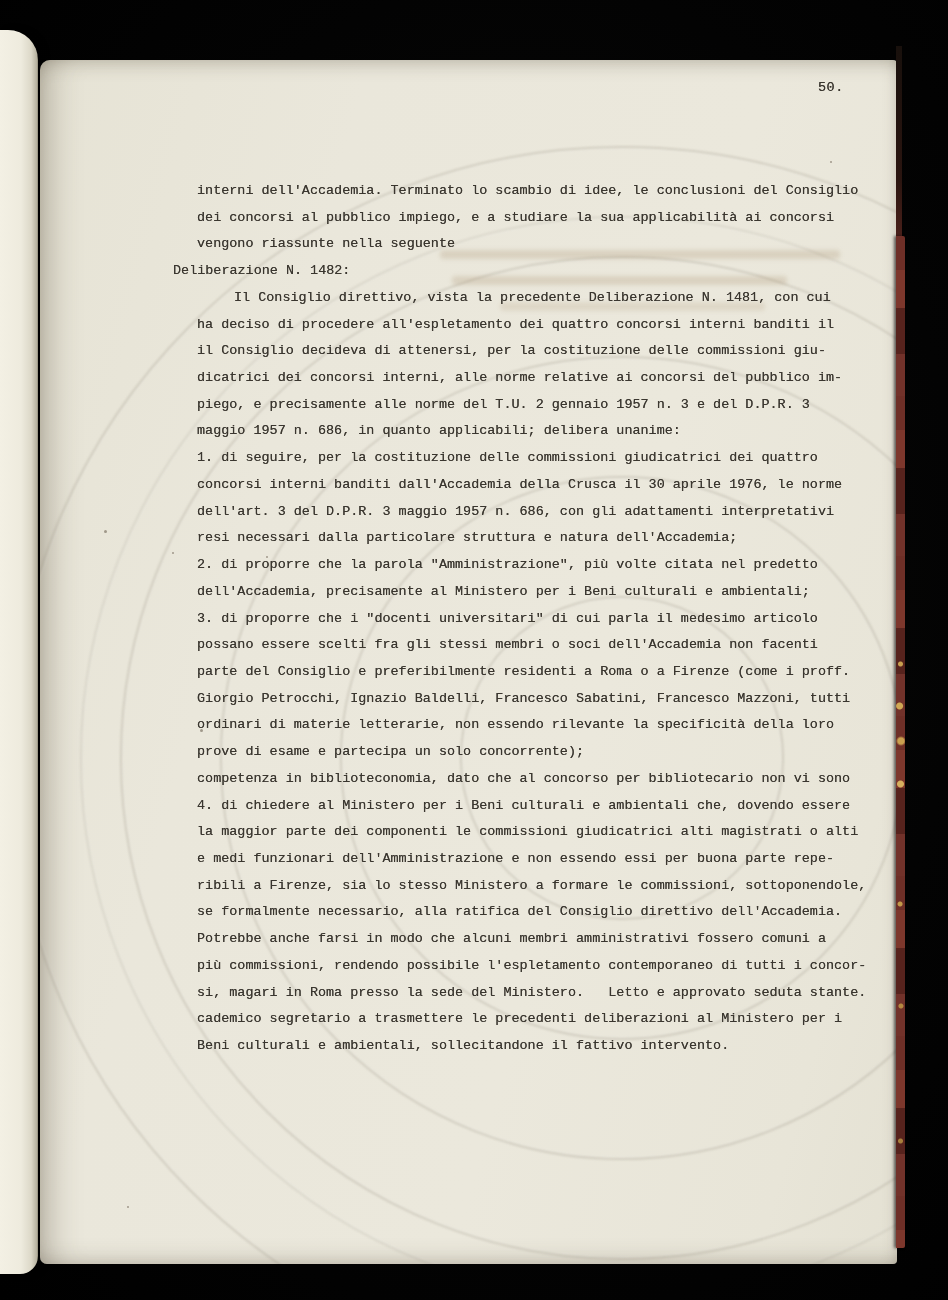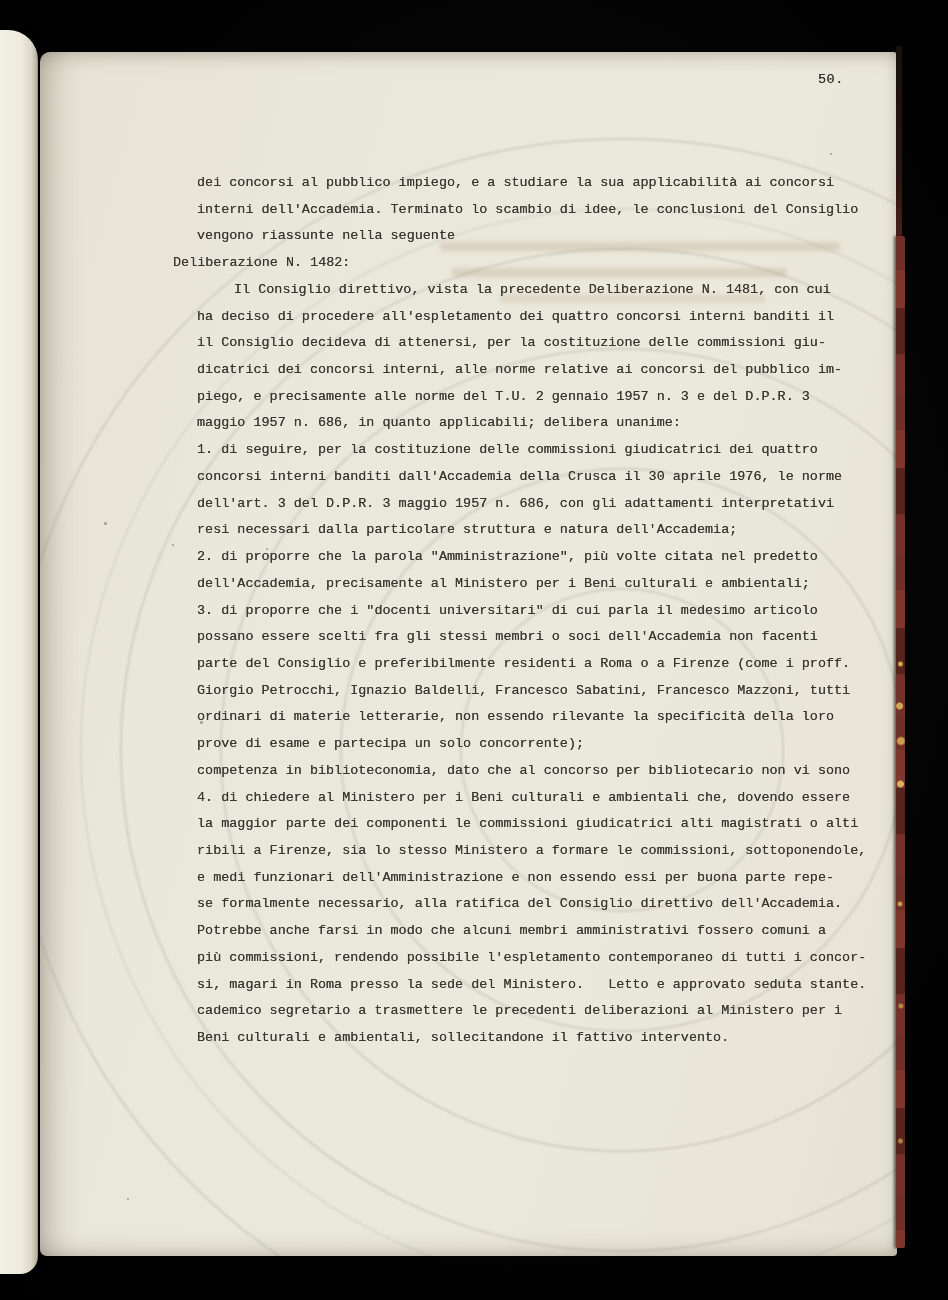--- a/index.html
+++ b/index.html
@@ -12,21 +12,21 @@
   }
   
   .prev-page{
     position:absolute;left:0;top:30px;width:38px;height:1244px;
     background:linear-gradient(90deg,#f3f0e4 0%,#eeebde 55%,#dcd8c8 82%,#b9b4a2 96%,#8f8a78 100%);
     border-radius:0 30px 18px 0;
     box-shadow:6px 0 10px -4px rgba(0,0,0,0.8);
   }
   
   .page{
-    position:absolute;left:40px;top:52px;width:857px;height:1204px;
+    position:absolute;left:40px;top:60px;width:857px;height:1204px;
     background:linear-gradient(105deg,#e6e3d5 0%,#eae7db 28%,#ebe8dc 62%,#e8e5d8 88%,#e4e1d3 100%);
     border-radius:10px 4px 4px 7px;
     box-shadow:
       inset 30px 0 34px -24px rgba(74,62,44,0.38),
       inset 0 16px 20px -15px rgba(74,62,44,0.30),
       inset 0 -18px 24px -19px rgba(74,62,44,0.34),
       inset -12px 0 16px -13px rgba(74,62,44,0.22);
     overflow:hidden;
   }
   
@@ -101,22 +101,22 @@
     <div class="speck" style="left:64px;top:470px;width:3px;height:3px;"></div>
     <div class="speck" style="left:132px;top:492px;width:2px;height:2px;"></div>
     <div class="speck" style="left:226px;top:496px;width:2px;height:2px;"></div>
     <div class="speck" style="left:160px;top:669px;width:3px;height:3px;"></div>
     <div class="speck" style="left:87px;top:1146px;width:2px;height:2px;"></div>
     <div class="speck" style="left:790px;top:101px;width:2px;height:2px;"></div>
 
     <div class="page-number">50.</div>
 
     <div class="text-block">
+        <div class="ln body">interni dell'Accademia. Terminato lo scambio di idee, le conclusioni del Consiglio</div>
         <div class="ln body">dei concorsi al pubblico impiego, e a studiare la sua applicabilità ai concorsi</div>
-        <div class="ln body">interni dell'Accademia. Terminato lo scambio di idee, le conclusioni del Consiglio</div>
         <div class="ln body">vengono riassunte nella seguente</div>
         <div class="ln outdent">Deliberazione N. 1482:</div>
         <div class="ln indent">Il Consiglio direttivo, vista la precedente Deliberazione N. 1481, con cui</div>
         <div class="ln body">ha deciso di procedere all'espletamento dei quattro concorsi interni banditi il</div>
         <div class="ln body">il Consiglio decideva di attenersi, per la costituzione delle commissioni giu-</div>
         <div class="ln body">dicatrici dei concorsi interni, alle norme relative ai concorsi del pubblico im-</div>
         <div class="ln body">piego, e precisamente alle norme del T.U. 2 gennaio 1957 n. 3 e del D.P.R. 3</div>
         <div class="ln body">maggio 1957 n. 686, in quanto applicabili; delibera unanime:</div>
         <div class="ln body">1. di seguire, per la costituzione delle commissioni giudicatrici dei quattro</div>
         <div class="ln body">concorsi interni banditi dall'Accademia della Crusca il 30 aprile 1976, le norme</div>
@@ -126,22 +126,22 @@
         <div class="ln body">dell'Accademia, precisamente al Ministero per i Beni culturali e ambientali;</div>
         <div class="ln body">3. di proporre che i "docenti universitari" di cui parla il medesimo articolo</div>
         <div class="ln body">possano essere scelti fra gli stessi membri o soci dell'Accademia non facenti</div>
         <div class="ln body">parte del Consiglio e preferibilmente residenti a Roma o a Firenze (come i proff.</div>
         <div class="ln body">Giorgio Petrocchi, Ignazio Baldelli, Francesco Sabatini, Francesco Mazzoni, tutti</div>
         <div class="ln body">ordinari di materie letterarie, non essendo rilevante la specificità della loro</div>
         <div class="ln body">prove di esame e partecipa un solo concorrente);</div>
         <div class="ln body">competenza in biblioteconomia, dato che al concorso per bibliotecario non vi sono</div>
         <div class="ln body">4. di chiedere al Ministero per i Beni culturali e ambientali che, dovendo essere</div>
         <div class="ln body">la maggior parte dei componenti le commissioni giudicatrici alti magistrati o alti</div>
+        <div class="ln body">e medi funzionari dell'Amministrazione e non essendo essi per buona parte repe-</div>
         <div class="ln body">ribili a Firenze, sia lo stesso Ministero a formare le commissioni, sottoponendole,</div>
-        <div class="ln body">e medi funzionari dell'Amministrazione e non essendo essi per buona parte repe-</div>
         <div class="ln body">se formalmente necessario, alla ratifica del Consiglio direttivo dell'Accademia.</div>
         <div class="ln body">Potrebbe anche farsi in modo che alcuni membri amministrativi fossero comuni a</div>
         <div class="ln body">più commissioni, rendendo possibile l'espletamento contemporaneo di tutti i concor-</div>
         <div class="ln body">si, magari in Roma presso la sede del Ministero.   Letto e approvato seduta stante.</div>
         <div class="ln body">cademico segretario a trasmettere le precedenti deliberazioni al Ministero per i</div>
         <div class="ln body">Beni culturali e ambientali, sollecitandone il fattivo intervento.</div>
       </div>
 
   </div>
 

